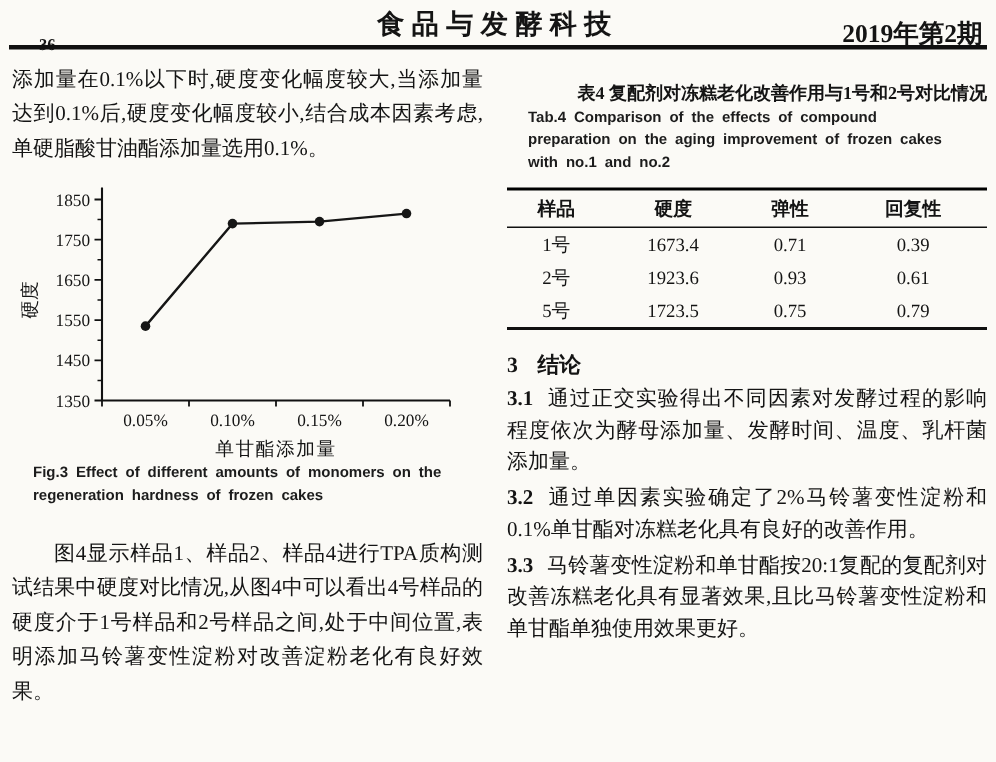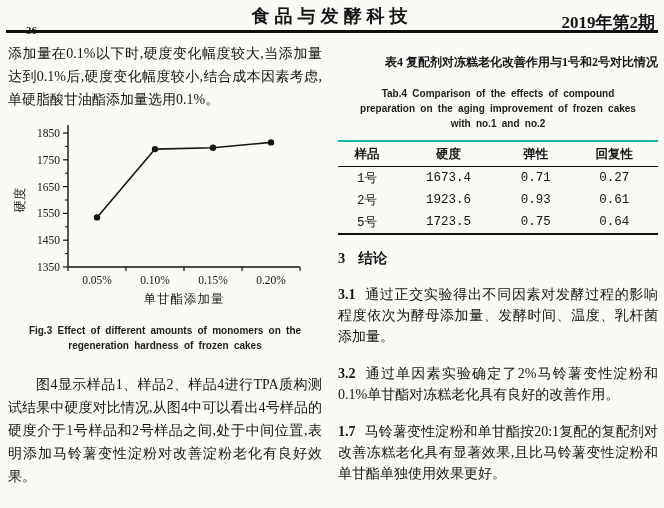--- a/index.html
+++ b/index.html
@@ -31,43 +31,42 @@
   
   .figure { margin-top:6px; }
   .figure svg { display:block; }
   svg text { font-family:"Liberation Serif","DejaVu Serif",serif; fill:#141414; }
 
   .cap-zh {
     text-align:right; font-weight:bold; font-size:12.5px;
     margin-top:8px; line-height:16px;
   }
   .cap-en {
-    text-align:center;
+    text-align:left;
     font-family:"Liberation Sans","DejaVu Sans",sans-serif;
     font-weight:bold; font-size:10px; line-height:15px;
-    margin-top:16px; padding:0 14px; word-spacing:2.5px; color:#1c1c1c;
+    margin-top:1px; padding:0 14px; word-spacing:2.5px; color:#1c1c1c;
   }
   .para-after-fig { margin-top:20px; }
 
   
   .table-cap-zh { margin-top:12px; font-size:12px; }
   .data-table {
     width:100%; border-collapse:collapse; margin-top:9px;
-    border-top:2px solid #14b8a6; border-bottom:2px solid #101010;
+    border-top:2px solid #000000; border-bottom:2px solid #101010;
     font-size:12.5px;
-    font-family:Liberation Mono, monospace;
   }
   .data-table thead tr { border-bottom:1.3px solid #101010; }
   .data-table th { font-weight:bold; padding:4px 0 3px; text-align:center; }
   .data-table td { padding:2.5px 0; text-align:center; }
 
   
   .sec-heading { margin-top:14px; font-size:14.5px; font-weight:bold; }
   .sec-heading .sec-num { margin-right:13px; }
-  .concl { margin-top:16px; line-height:21px; }
+  .concl { margin-top:3px; line-height:21px; }
   .c-num { font-weight:bold; margin-right:9px; }
 </style>
 </head>
 <body>
 
 <div class="page">
 
   <span class="page-num">36</span>
   <div class="journal-title">食品与发酵科技</div>
   <span class="issue">2019年第2期</span>
@@ -134,44 +133,44 @@
           <th>硬度</th>
           <th>弹性</th>
           <th>回复性</th>
         </tr>
       </thead>
       <tbody>
         <tr>
           <td>1号</td>
           <td>1673.4</td>
           <td>0.71</td>
-          <td>0.27</td>
+          <td>0.39</td>
         </tr>
         <tr>
           <td>2号</td>
           <td>1923.6</td>
           <td>0.93</td>
           <td>0.61</td>
         </tr>
         <tr>
           <td>5号</td>
           <td>1723.5</td>
           <td>0.75</td>
-          <td>0.64</td>
+          <td>0.79</td>
         </tr>
       </tbody>
     </table>
 
     <h3 class="sec-heading">
       <span class="sec-num">3</span><span>结论</span>
     </h3>
 
     <p class="body-text concl">
       <b class="c-num">3.1</b><span>通过正交实验得出不同因素对发酵过程的影响程度依次为酵母添加量、发酵时间、温度、乳杆菌添加量。</span>
     </p>
     <p class="body-text concl">
       <b class="c-num">3.2</b><span>通过单因素实验确定了2%马铃薯变性淀粉和0.1%单甘酯对冻糕老化具有良好的改善作用。</span>
     </p>
     <p class="body-text concl">
-      <b class="c-num">1.7</b><span>马铃薯变性淀粉和单甘酯按20:1复配的复配剂对改善冻糕老化具有显著效果,且比马铃薯变性淀粉和单甘酯单独使用效果更好。</span>
+      <b class="c-num">3.3</b><span>马铃薯变性淀粉和单甘酯按20:1复配的复配剂对改善冻糕老化具有显著效果,且比马铃薯变性淀粉和单甘酯单独使用效果更好。</span>
     </p>
   </div>
 </div>
 
 </body></html>

